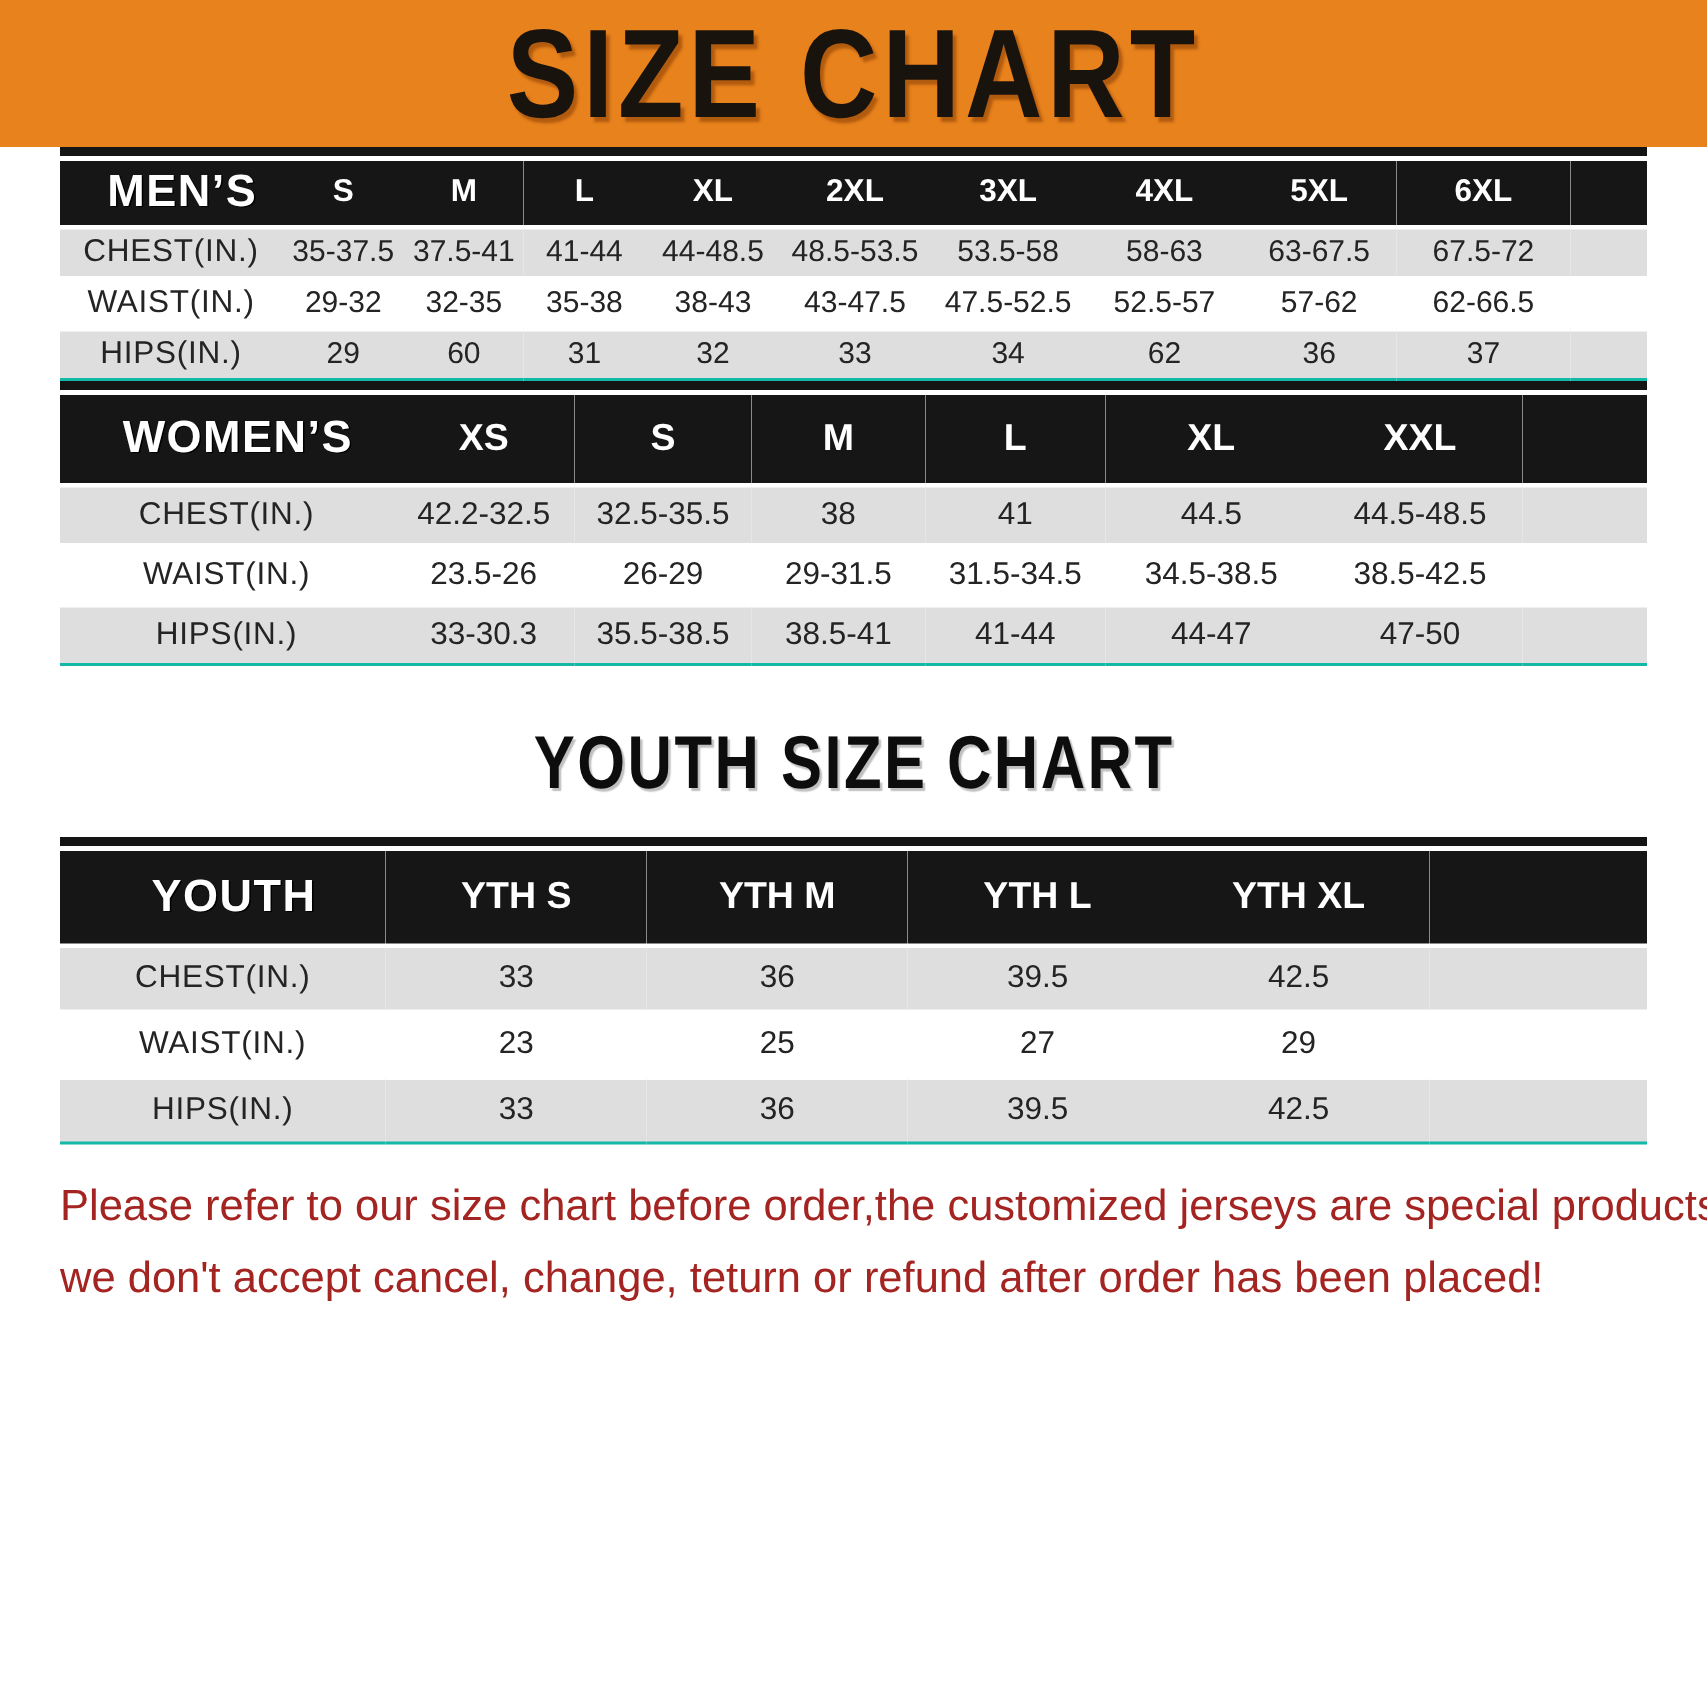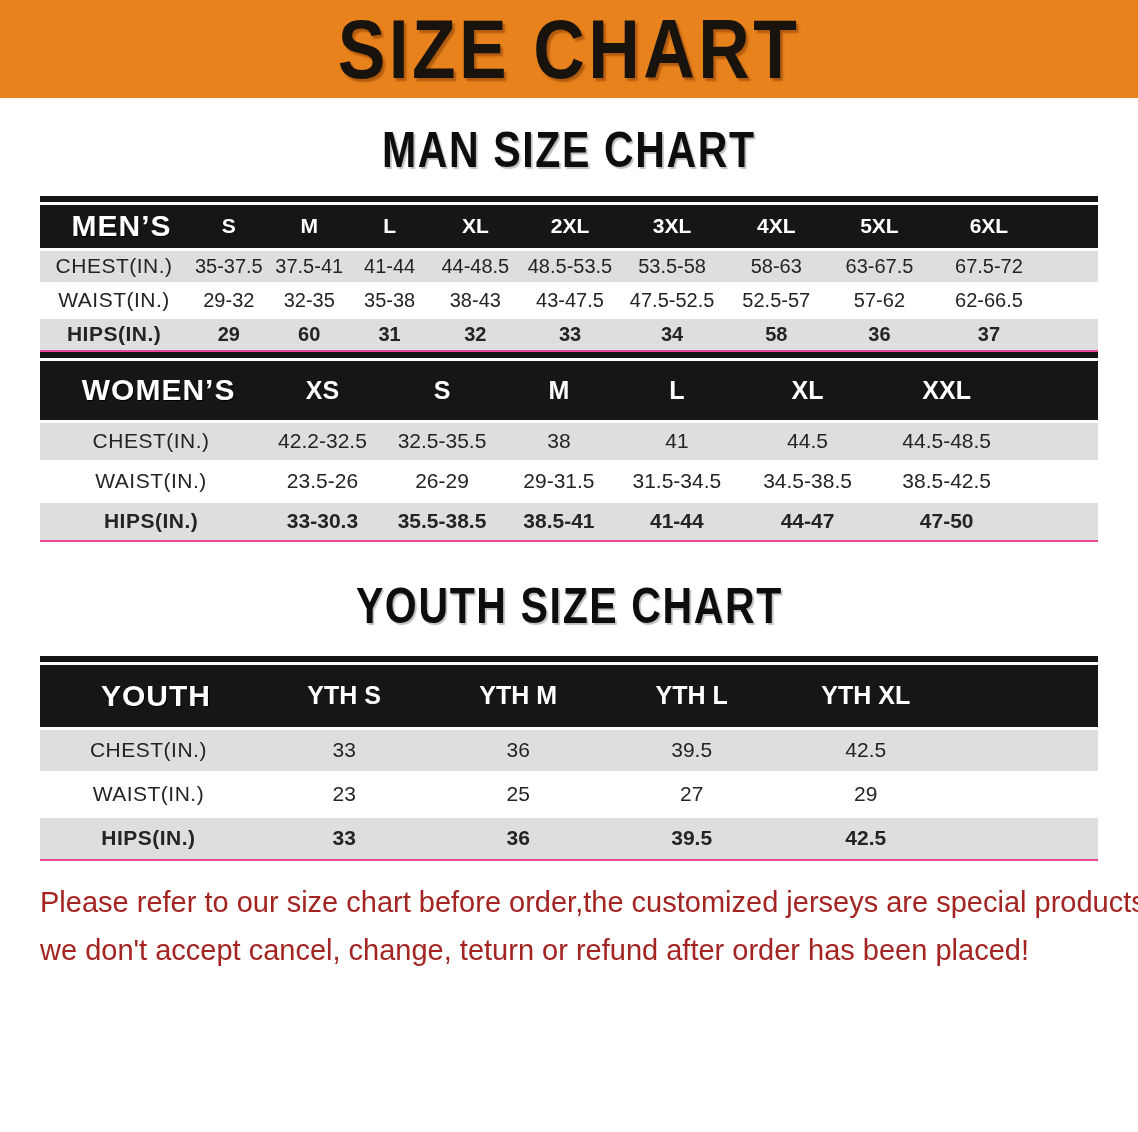--- a/index.html
+++ b/index.html
@@ -50,21 +50,21 @@
     text-align:center;padding-left:16px;letter-spacing:1px;
     text-shadow:1px 1px 0 #000;
   }
   .chart-table thead th.size-col{text-align:center;font-weight:bold;}
   .chart-table tbody td{
     text-align:center;border-top:3px solid #fff;vertical-align:middle;
     white-space:nowrap;color:#242424;
   }
   .chart-table tbody tr:nth-child(odd) td{background:var(--row-gray);}
   .chart-table tbody tr:nth-child(even) td{background:#fff;}
-  .chart-table tbody tr:last-child td{border-bottom:2px solid #ec4899;font-weight:bold;}
+  .chart-table tbody tr:last-child td{border-bottom:2px solid #14b8a6;}
   .chart-table tbody td.row-label{font-size:21px;letter-spacing:0.5px;}
   
   .t-men thead tr{height:44px;}
   .t-men thead th.row-label-col{font-size:30px;}
   .t-men thead th.size-col{font-size:21px;}
   .t-men tbody tr{height:34px;}
   .t-men tbody td{font-size:20px;}
   .t-women thead tr{height:60px;}
   .t-women thead th.row-label-col{font-size:30px;}
   .t-women thead th.size-col{font-size:25px;}
@@ -85,23 +85,20 @@
 </head>
 <body>
 
 <div class="page">
 
   <header class="banner">
     <span class="banner-title">SIZE CHART</span>
   </header>
 
   <section>
-    <h2 class="section-heading men-heading">
-      <span class="condensed">MAN SIZE CHART</span>
-    </h2>
     <div class="chart-table t-men">
         <table>
           <colgroup>
             <col style="width: 14%;">
             <col style="width: 7.7%;">
             <col style="width: 7.5%;">
             <col style="width: 7.7%;">
             <col style="width: 8.5%;">
             <col style="width: 9.4%;">
             <col style="width: 9.9%;">
@@ -153,21 +150,21 @@
               <td class="value-cell"></td>
             </tr>
             <tr>
               <td class="row-label">HIPS(IN.)</td>
               <td class="value-cell">29</td>
               <td class="value-cell">60</td>
               <td class="value-cell">31</td>
               <td class="value-cell">32</td>
               <td class="value-cell">33</td>
               <td class="value-cell">34</td>
-              <td class="value-cell">58</td>
+              <td class="value-cell">62</td>
               <td class="value-cell">36</td>
               <td class="value-cell">37</td>
               <td class="value-cell"></td>
             </tr>
           </tbody>
         </table>
       </div>
   </section>
 
   <section>

